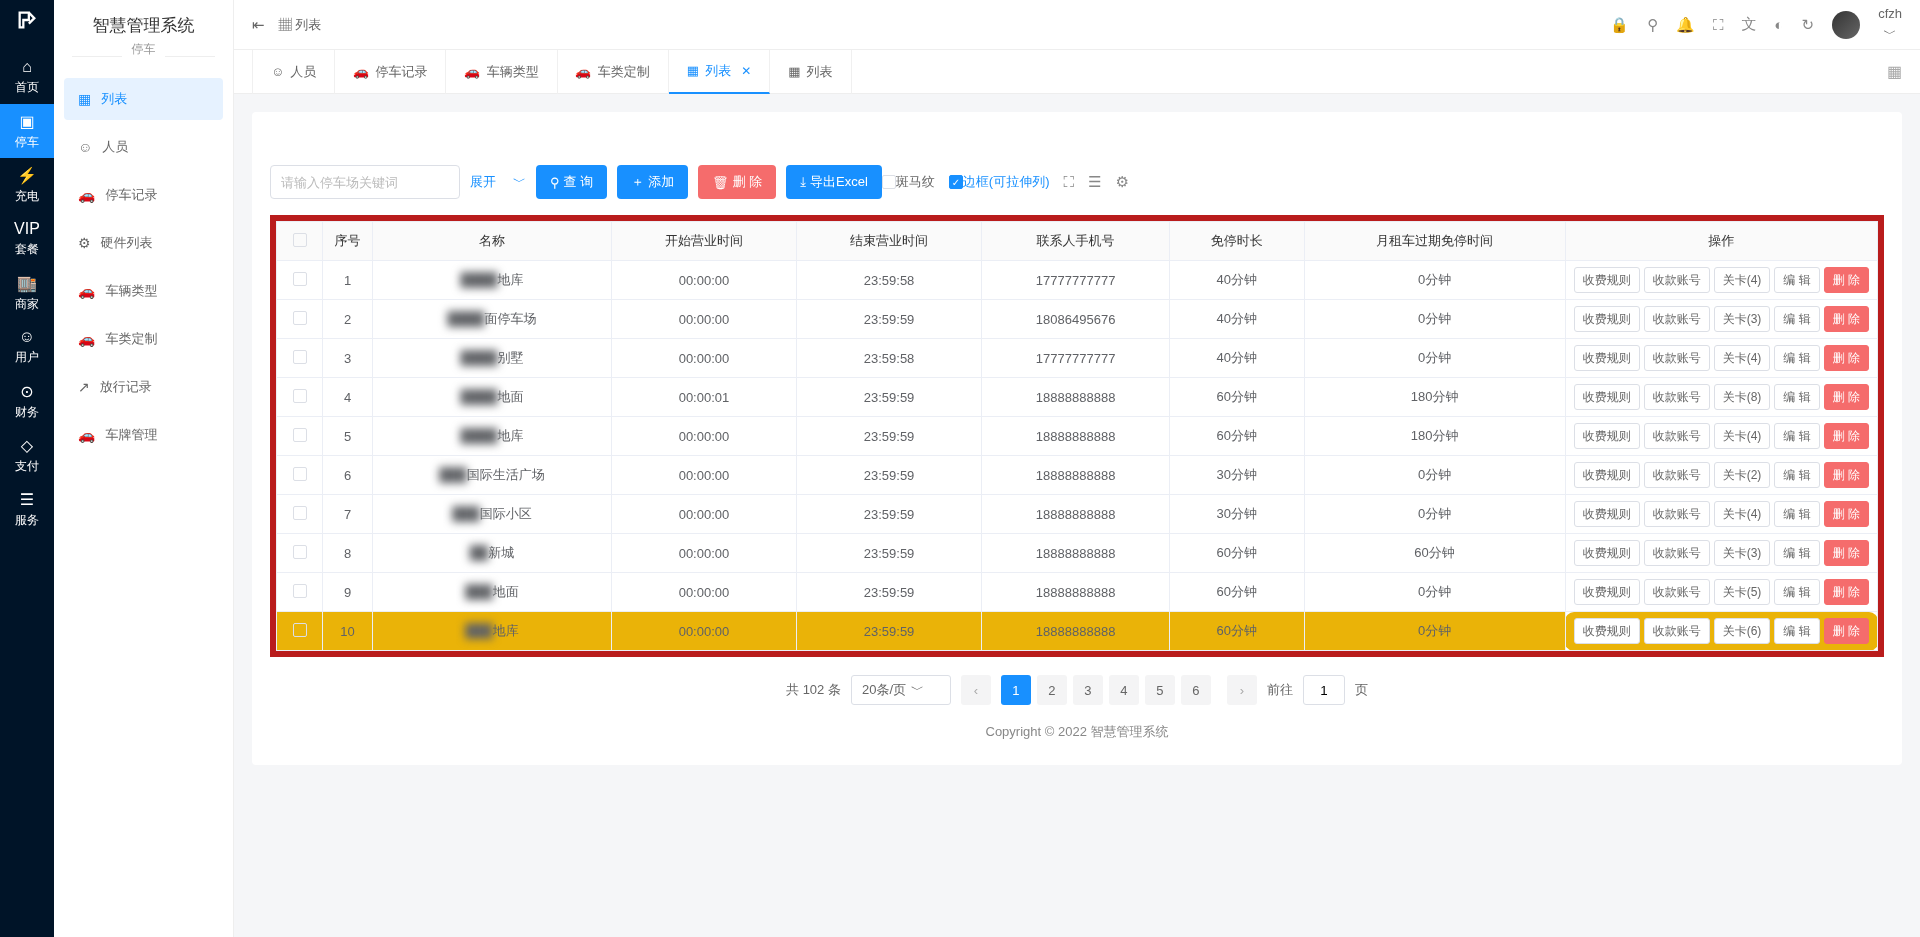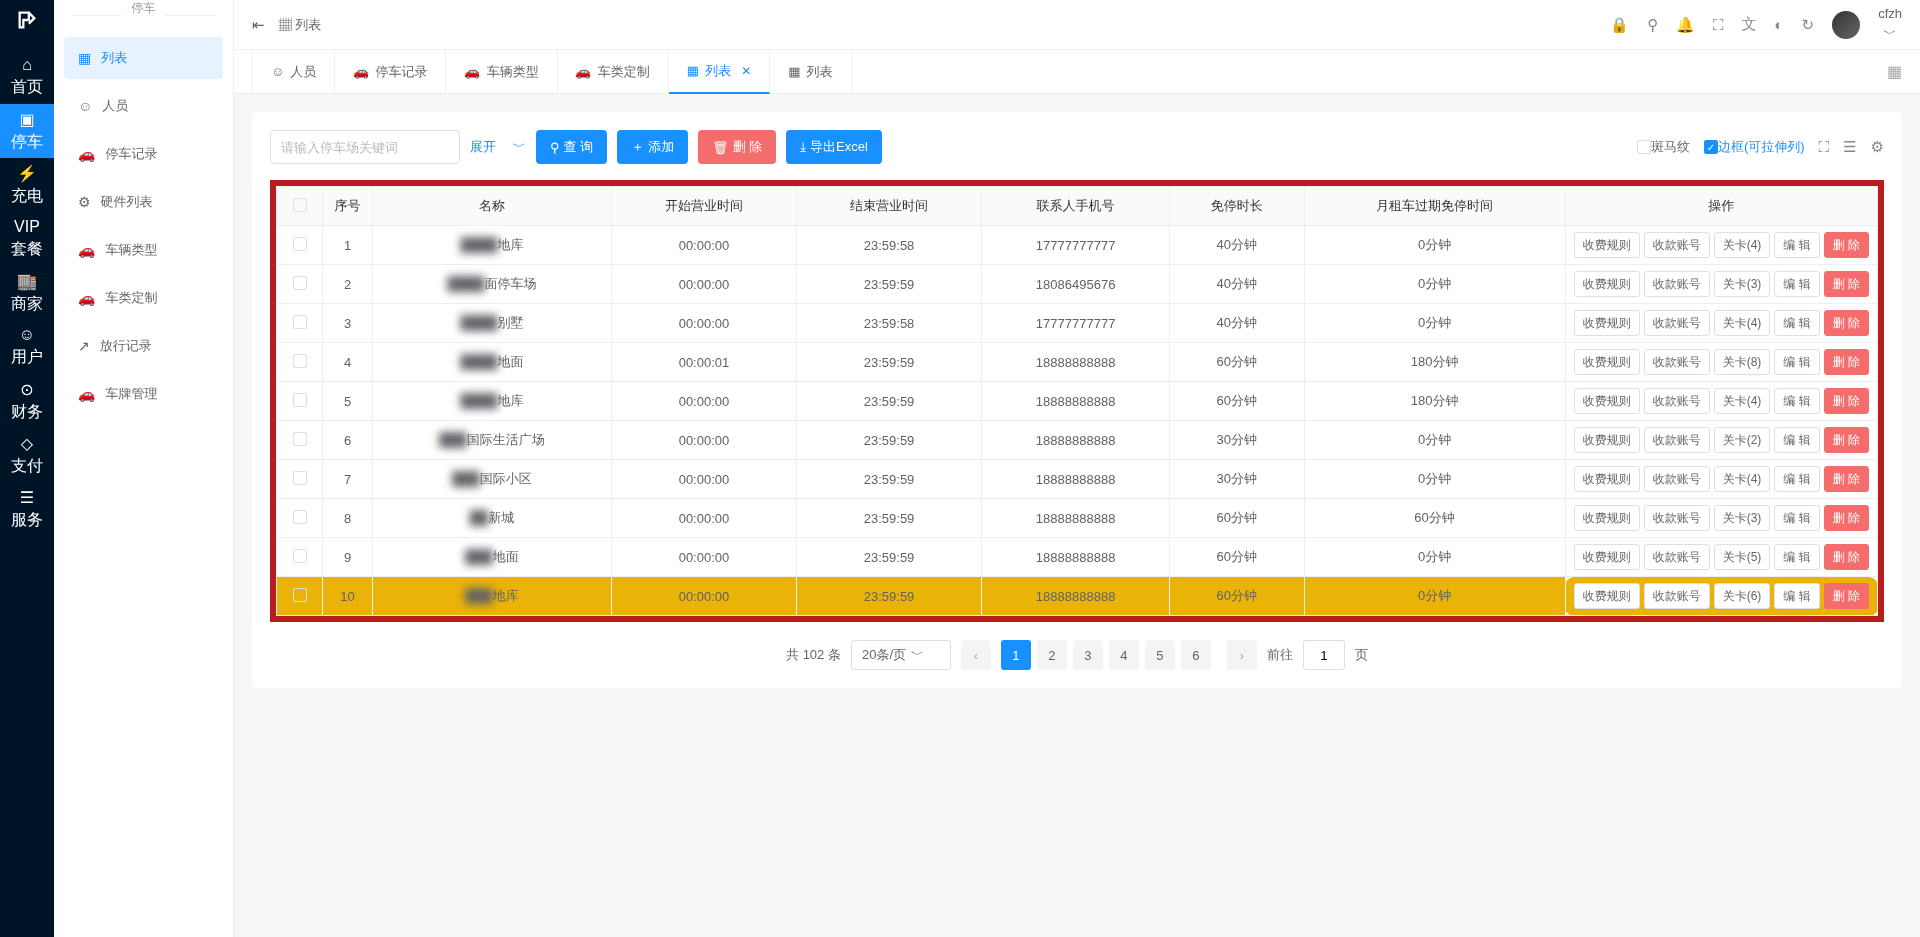--- a/index.html
+++ b/index.html
@@ -3,21 +3,21 @@
 <meta charset="utf-8">
 <style>
 * { margin: 0; padding: 0; box-sizing: border-box; }
 body { font-family: -apple-system, BlinkMacSystemFont, "Segoe UI", "PingFang SC", "Microsoft YaHei", sans-serif; font-size: 13px; color: #666; background: #fff; overflow: hidden; }
 .app { display: flex; height: 937px; width: 1920px; }
 .sidebar-nav { width: 54px; background: #001428; color: #fff; display: flex; flex-direction: column; align-items: center; padding-top: 8px; }
 .logo { width: 24px; height: 24px; margin-bottom: 18px; display: flex; align-items: center; justify-content: center; font-weight: bold; font-size: 18px; }
 .nav-item { width: 54px; height: 54px; display: flex; flex-direction: column; align-items: center; justify-content: center; font-size: 12px; cursor: pointer; }
 .nav-item.active { background: #1890ff; }
 .nav-item .icon { font-size: 16px; margin-bottom: 3px; }
-.nav-item span { font-size: 16px; }
+.nav-item span { font-size: 12px; }
 
 .sidebar-menu { width: 180px; border-right: 1px solid #eee; background: #fff; }
 .sidebar-title { text-align: center; padding: 14px 0 4px 0; font-size: 17px; color: #333; font-weight: 500; }
 .sidebar-subtitle { text-align: center; font-size: 12px; color: #999; padding-bottom: 12px; position: relative; }
 .sidebar-subtitle::before, .sidebar-subtitle::after { content: ""; position: absolute; top: 50%; width: 50px; border-top: 1px solid #eee; }
 .sidebar-subtitle::before { left: 18px; }
 .sidebar-subtitle::after { right: 18px; }
 .menu-list { padding: 8px 10px; }
 .menu-item { display: flex; align-items: center; padding: 12px 14px; border-radius: 4px; cursor: pointer; color: #666; margin-bottom: 6px; }
 .menu-item.active { background: #e6f2ff; color: #1890ff; }
@@ -34,21 +34,21 @@
 .tabs { height: 44px; background: #fff; display: flex; align-items: center; padding: 0 18px; border-bottom: 1px solid #eee; justify-content: space-between; }
 .tabs-list { display: flex; align-items: center; }
 .tab { display: flex; align-items: center; gap: 6px; padding: 0 18px; height: 44px; cursor: pointer; color: #666; border-right: 1px solid #f0f0f0; }
 .tab:first-child { border-left: 1px solid #f0f0f0; }
 .tab.active { color: #1890ff; border-bottom: 2px solid #1890ff; }
 .tab-close { font-size: 12px; margin-left: 4px; }
 .tabs-grid-icon { color: #aaa; font-size: 16px; cursor: pointer; }
 
 .content { flex: 1; padding: 18px; overflow: auto; }
 .card { background: #fff; border-radius: 4px; padding: 18px; }
-.toolbar { display: flex; align-items: center; justify-content: space-between; margin-bottom: 16px; }
+.toolbar { display: flex; align-items: center; margin-bottom: 16px; margin-top: 35px; }
 .toolbar-left { display: flex; align-items: center; gap: 10px; }
 .search-input { width: 190px; height: 34px; border: 1px solid #dcdfe6; border-radius: 4px; padding: 0 10px; font-size: 13px; }
 .search-input::placeholder { color: #bbb; }
 .expand-link { color: #1890ff; cursor: pointer; display: flex; align-items: center; gap: 17px; }
 .btn { height: 34px; padding: 0 14px; border-radius: 4px; border: none; cursor: pointer; font-size: 13px; display: inline-flex; align-items: center; gap: 4px; }
 .btn-primary { background: #1890ff; color: #fff; }
 .btn-danger { background: #f56c6c; color: #fff; }
 .toolbar-right { display: flex; align-items: center; gap: 14px; }
 .checkbox-label { display: flex; align-items: center; gap: 0; cursor: pointer; }
 .checkbox-label.checked { color: #1890ff; }
@@ -123,20 +123,21 @@
           <span>支付</span>
         </div>
         <div class="nav-item">
           <span class="icon">☰</span>
           <span>服务</span>
         </div>
       </div>
   </div>
 
   <div class="sidebar-menu">
+    <div class="sidebar-title">智慧管理系统</div>
     <div class="sidebar-subtitle">停车</div>
     <div class="menu-list" id="menu-items">
         <div class="menu-item active">
           <span class="icon">▦</span>
           <span>列表</span>
         </div>
         <div class="menu-item">
           <span class="icon">☺</span>
           <span>人员</span>
         </div>
@@ -399,16 +400,17 @@
               <span>﹀</span>
             </span>
           <span class="pager-btn nav">‹</span>
           <span id="pager-pages"><span class="pager-btn active" style="margin-right: 6px;">1</span><span class="pager-btn" style="margin-right: 6px;">2</span><span class="pager-btn" style="margin-right: 6px;">3</span><span class="pager-btn" style="margin-right: 6px;">4</span><span class="pager-btn" style="margin-right: 6px;">5</span><span class="pager-btn" style="margin-right: 6px;">6</span></span>
           <span class="pager-btn nav">›</span>
           <span>前往</span>
           <input class="pager-input" value="1" style="">
           <span>页</span>
         </div>
 
+        <div class="footer">Copyright © 2022 智慧管理系统</div>
       </div>
     </div>
   </div>
 </div>
 
 </body></html>

